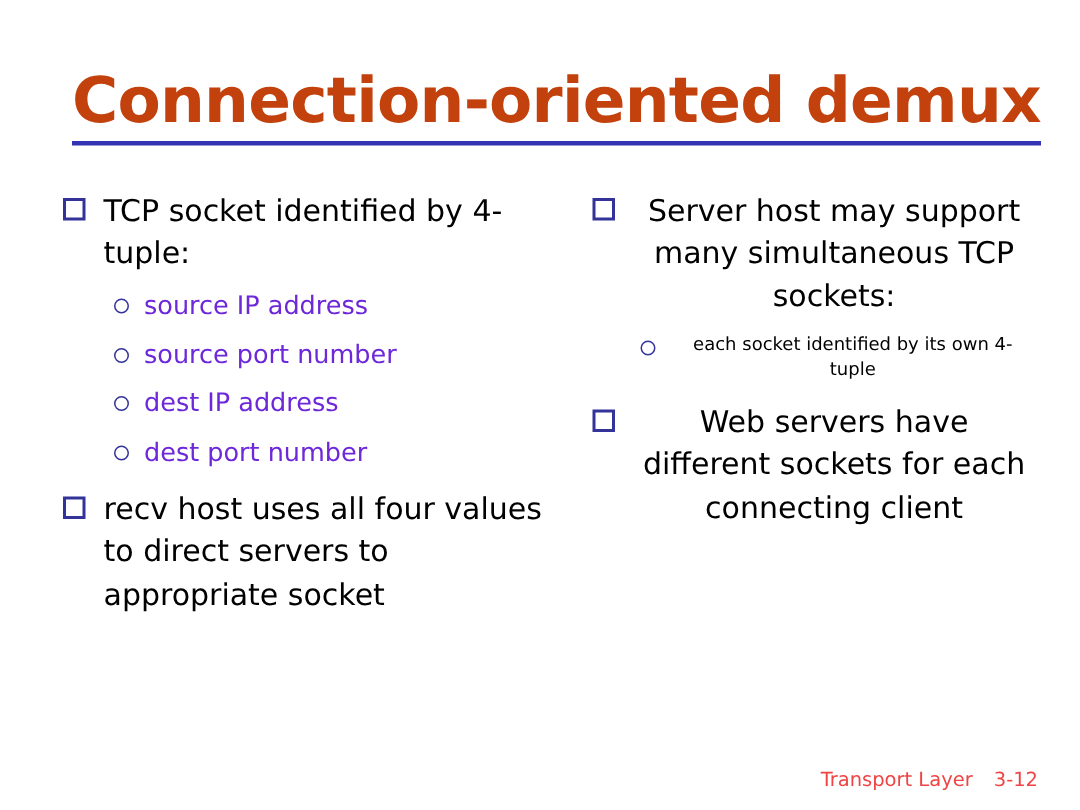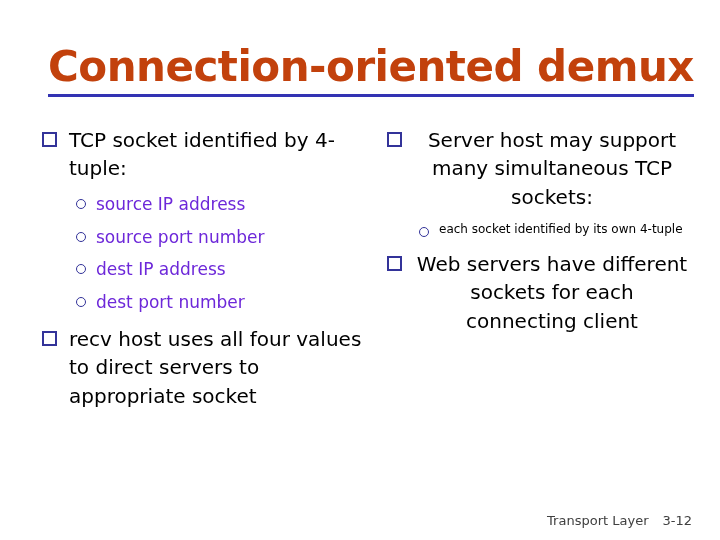--- a/index.html
+++ b/index.html
@@ -29,21 +29,21 @@
   .title-inner {
     border-bottom: 3px solid #3333B3;
     padding-bottom: 3px;
   }
   .columns {
     position: absolute;
     left: 40px;
     top: 126px;
     width: 650px;
     display: flex;
-    gap: 10px;
+    gap: 27px;
   }
   .col-left  { width: 335px; }
   .col-right { width: 305px; text-align: center; }
 
   .main-item {
     display: flex;
     align-items: flex-start;
     margin-bottom: 10px;
   }
   .sq-bullet {
@@ -80,21 +80,21 @@
   }
   .col-left .sub-text { color: #6d28d9; }
   .col-right .sub-text { color: #000000; font-size: 12px; }
   .col-right .sub-item { margin-left: 34px; }
 
   .footer {
     position: absolute;
     right: 28px;
     bottom: 12px;
     font-size: 13px;
-    color: #404040;
+    color: #ef4444;
   }
   .footer .page { margin-left: 14px; }
 </style>
 </head>
 <body>
 
 <div class="slide">
 
   <div class="title">
     <span class="title-inner">Connection-oriented demux</span>

